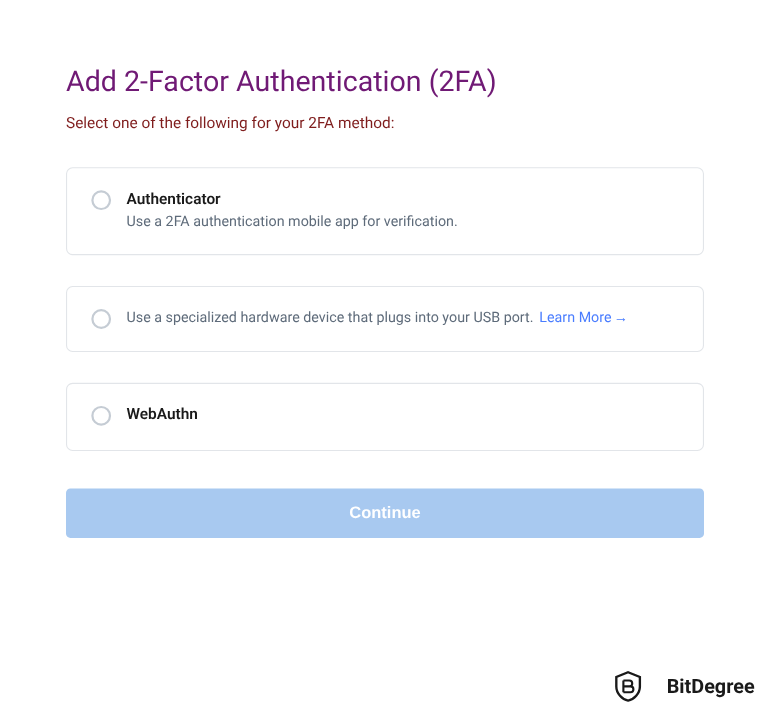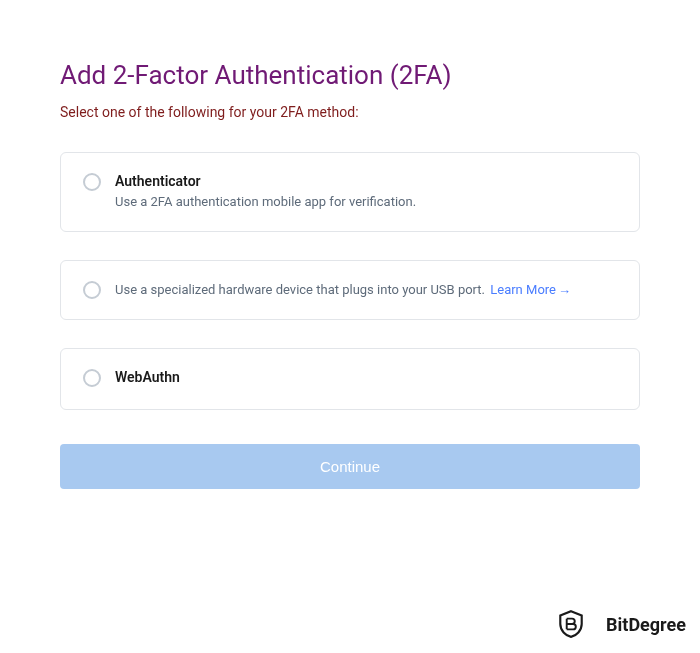--- a/index.html
+++ b/index.html
@@ -71,21 +71,21 @@
       margin-left: 2px;
     }
     .continue-button {
       width: 100%;
       background: #a8c9f0;
       color: #ffffff;
       border: none;
       border-radius: 4px;
       padding: 14px 0;
       font-size: 15px;
-      font-weight: 400;
+      font-weight: 700;
       cursor: pointer;
       margin-top: 6px;
     }
     .watermark {
       position: absolute;
       bottom: 14px;
       right: 14px;
       display: flex;
       align-items: center;
       gap: 22px;

